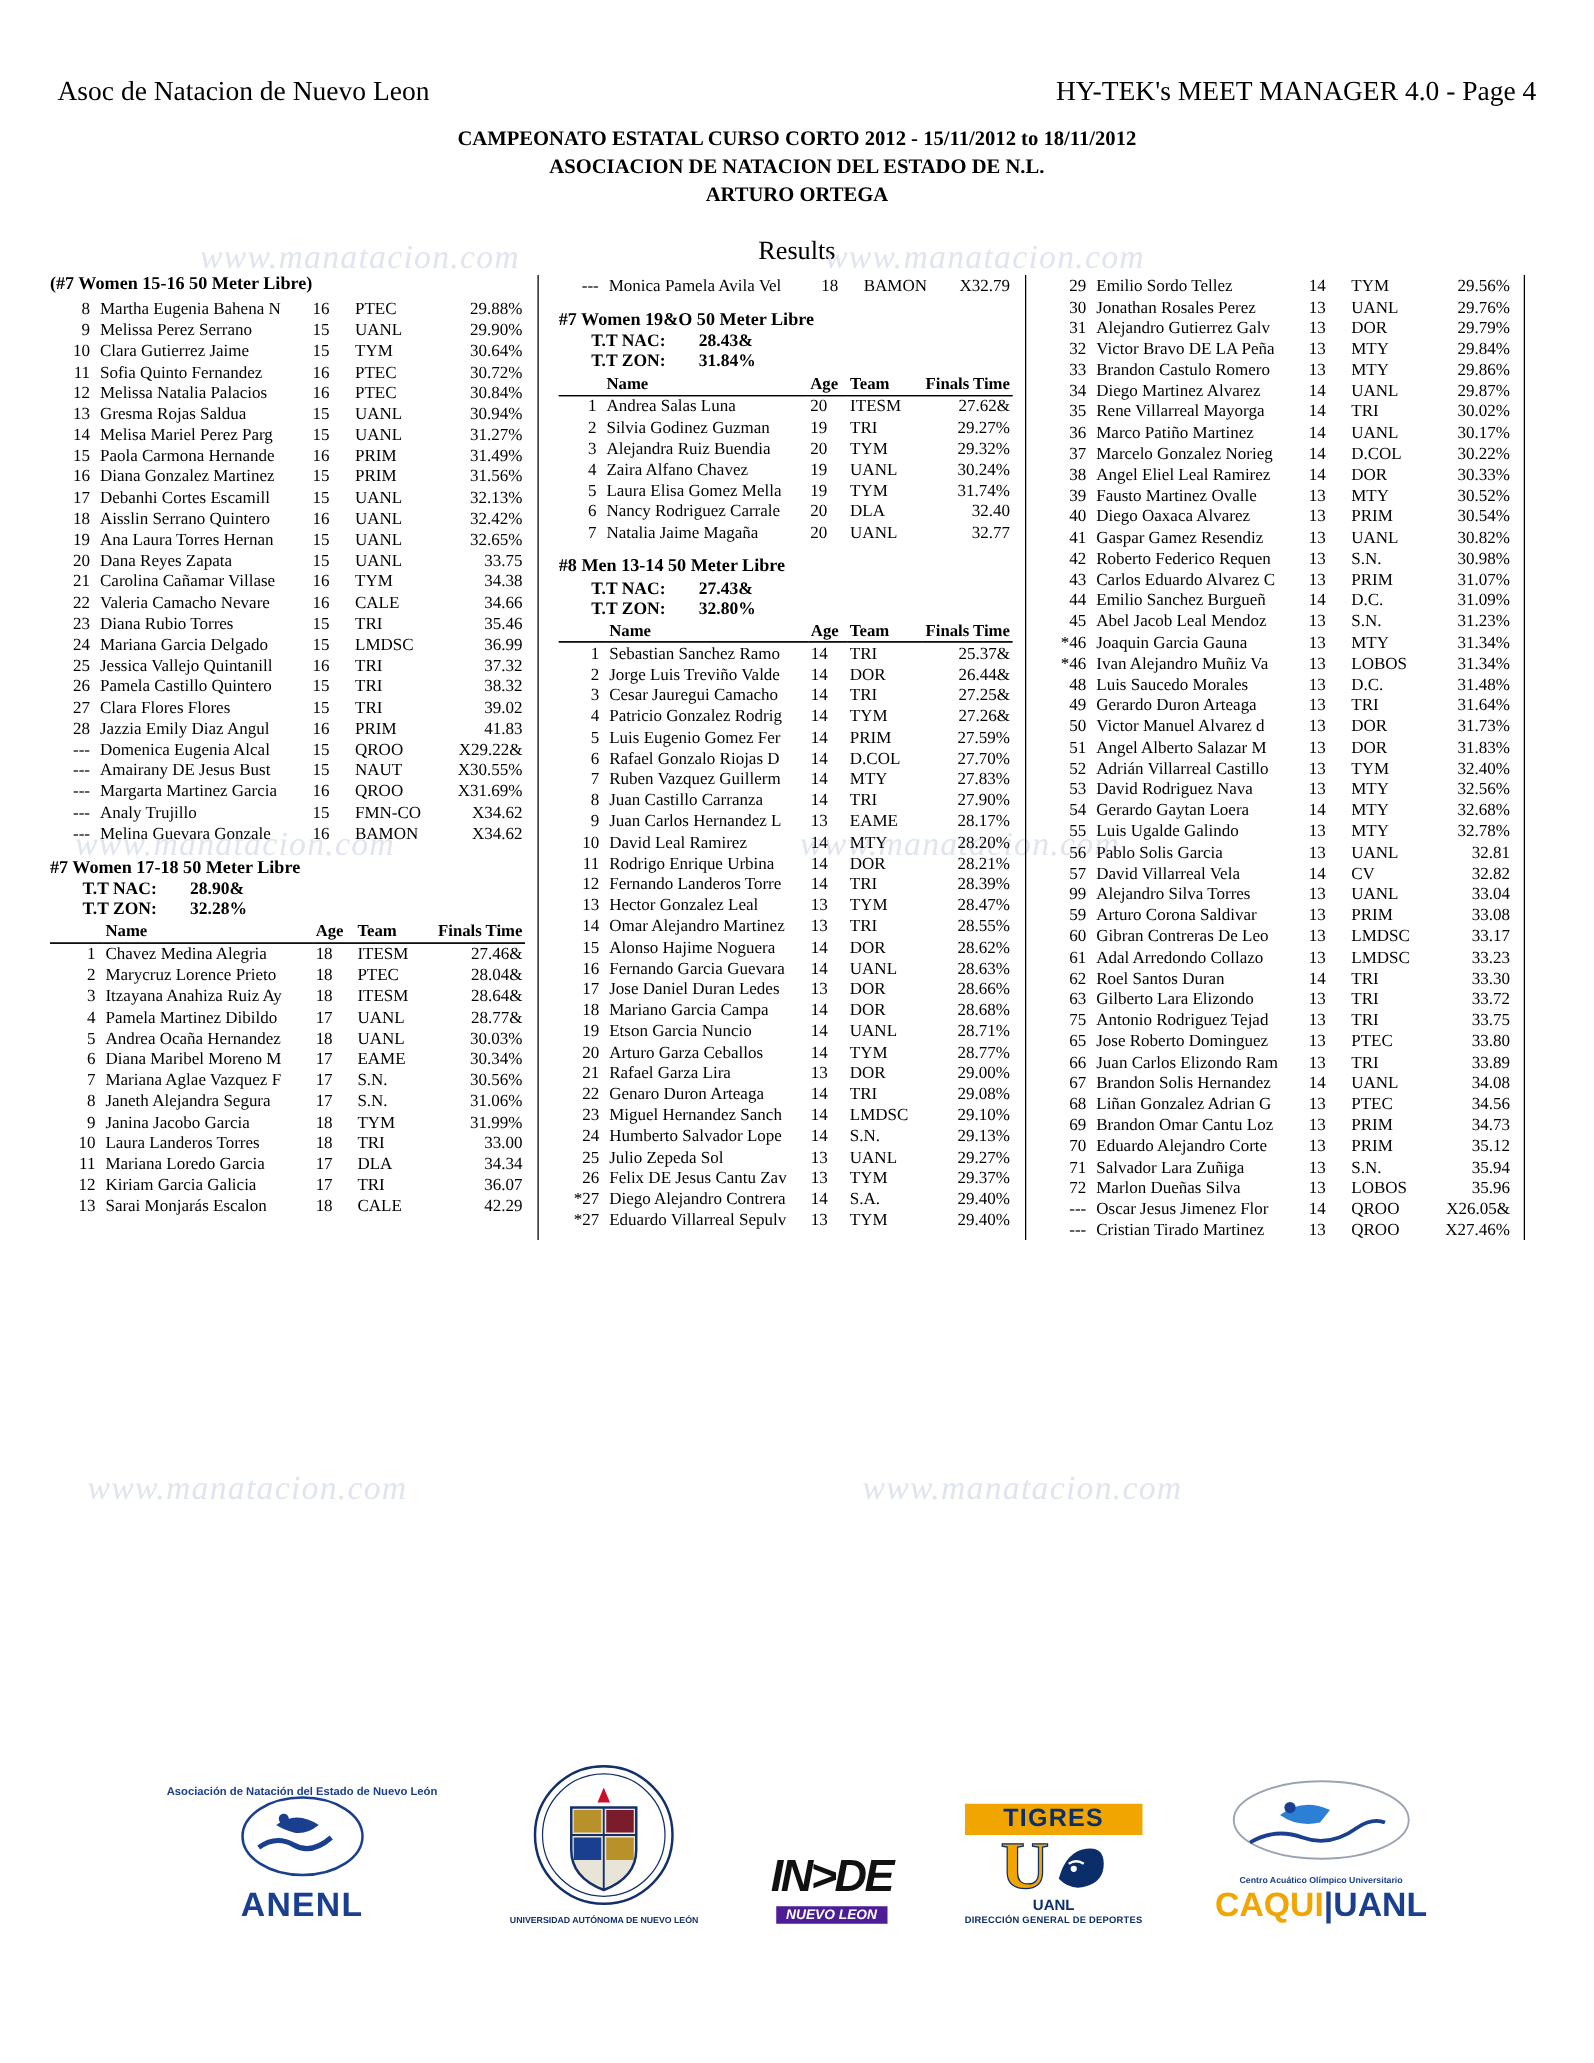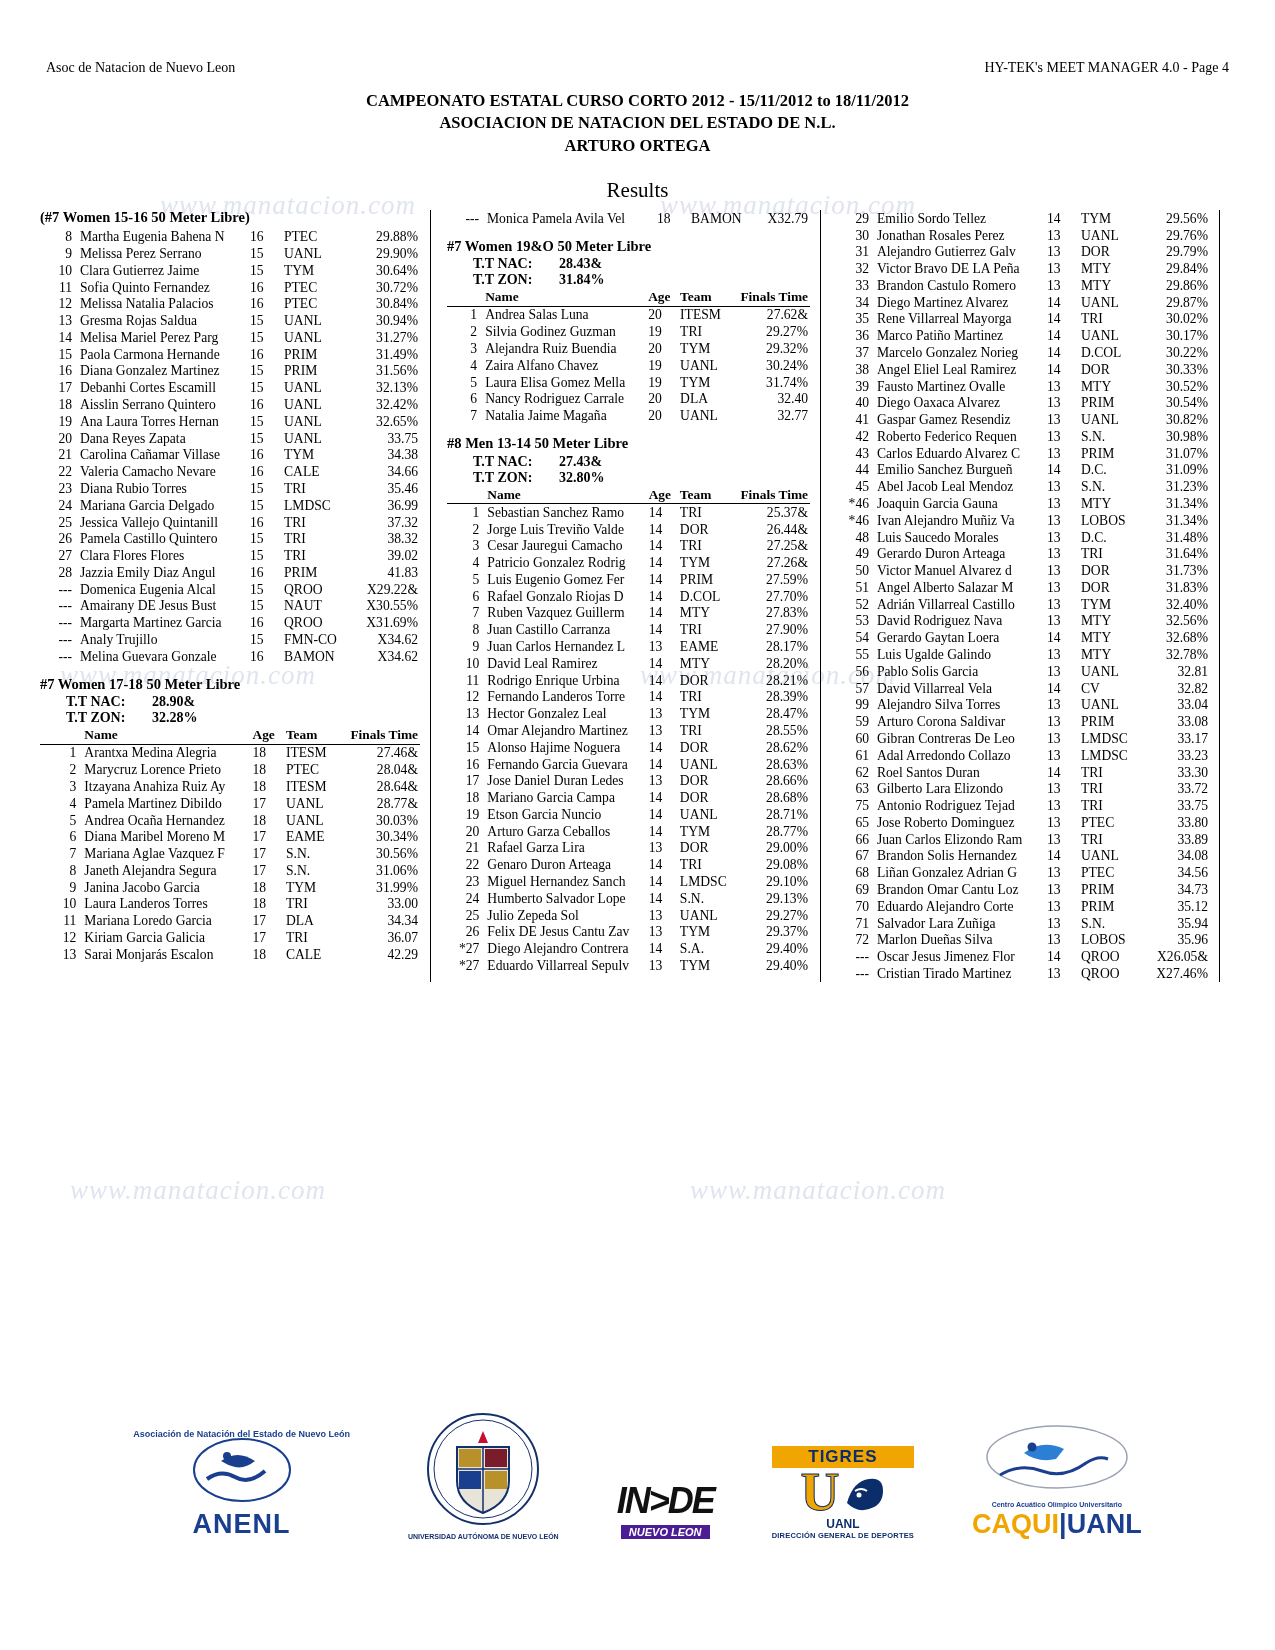--- a/index.html
+++ b/index.html
@@ -20,21 +20,21 @@
     width: 1275px;
     height: 1650px;
     box-sizing: border-box;
     padding: 60px 40px 0 40px;
   }
   
   .hdr-row {
     display: flex;
     justify-content: space-between;
     align-items: baseline;
-    font-size: 14px;
+    font-size: 22px;
     padding: 0 6px;
   }
   .hdr-left { white-space: nowrap; }
   .hdr-right { white-space: nowrap; }
   .title-block {
     text-align: center;
     margin-top: 14px;
     line-height: 1.35;
   }
   .title-1, .title-2, .title-3 {
@@ -170,21 +170,21 @@
     font-weight: bold;
     font-size: 11px;
     padding: 1px 8px;
     display: inline-block;
     margin-top: 2px;
     font-style: italic;
   }
   .tigres-text {
     font-family: "Liberation Sans", sans-serif;
     font-weight: bold;
-    font-size: 17px;
+    font-size: 20px;
     color: #0b2e6b;
     background: #f0a500;
     padding: 1px 10px;
     letter-spacing: 1px;
   }
   .tigres-u {
     font-family: "Liberation Serif", serif;
     font-weight: bold;
     font-size: 54px;
     color: #f0a500;
@@ -454,21 +454,21 @@
           <th class="c-place"></th>
           <th class="c-name">Name</th>
           <th class="c-age">Age</th>
           <th class="c-team">Team</th>
           <th class="c-time">Finals Time</th>
         </tr>
           </thead>
         <tbody>
           <tr>
               <td class="c-place">1</td>
-              <td class="c-name">Arantxa Medina Alegria</td>
+              <td class="c-name">Chavez Medina Alegria</td>
               <td class="c-age">18</td>
               <td class="c-team">ITESM</td>
               <td class="c-time">27.46&amp;</td>
             </tr>
           <tr>
               <td class="c-place">2</td>
               <td class="c-name">Marycruz Lorence Prieto</td>
               <td class="c-age">18</td>
               <td class="c-team">PTEC</td>
               <td class="c-time">28.04&amp;</td>

